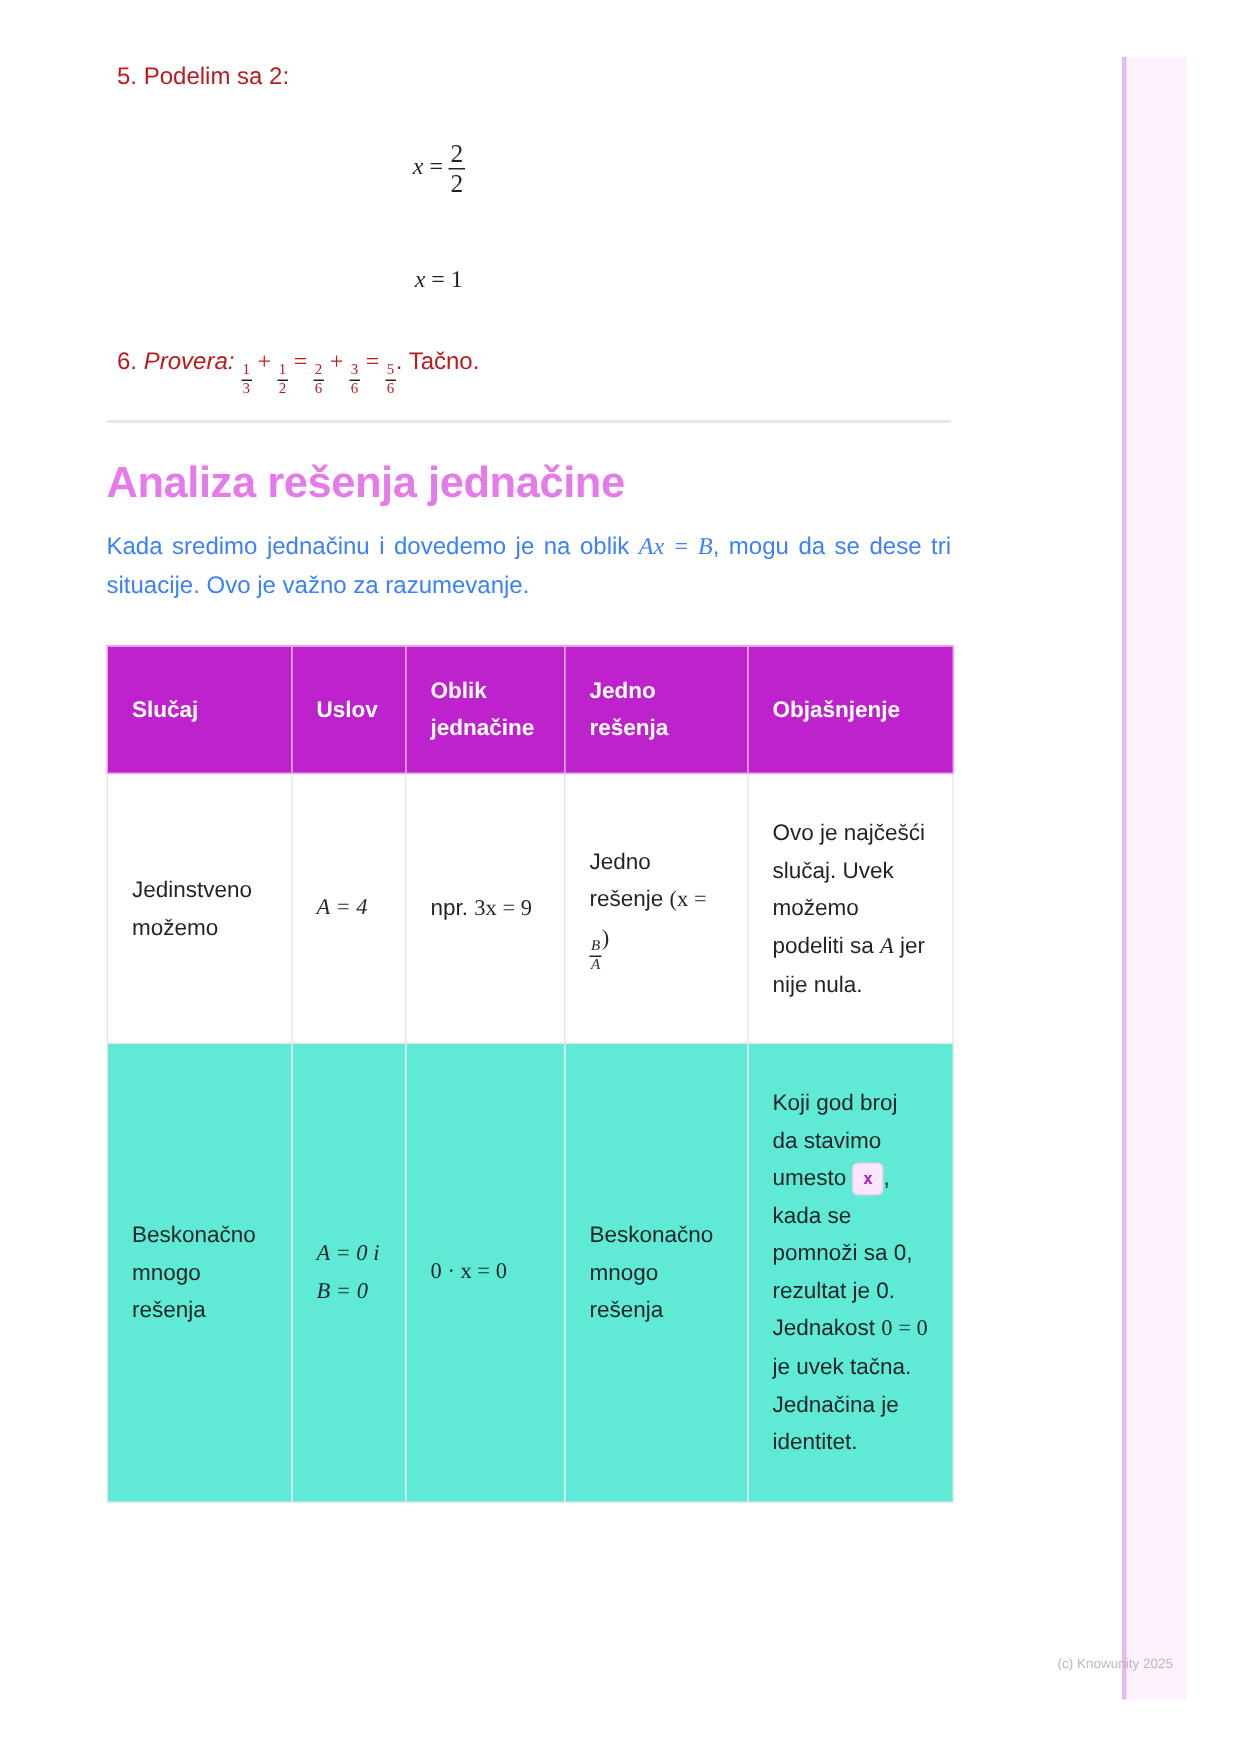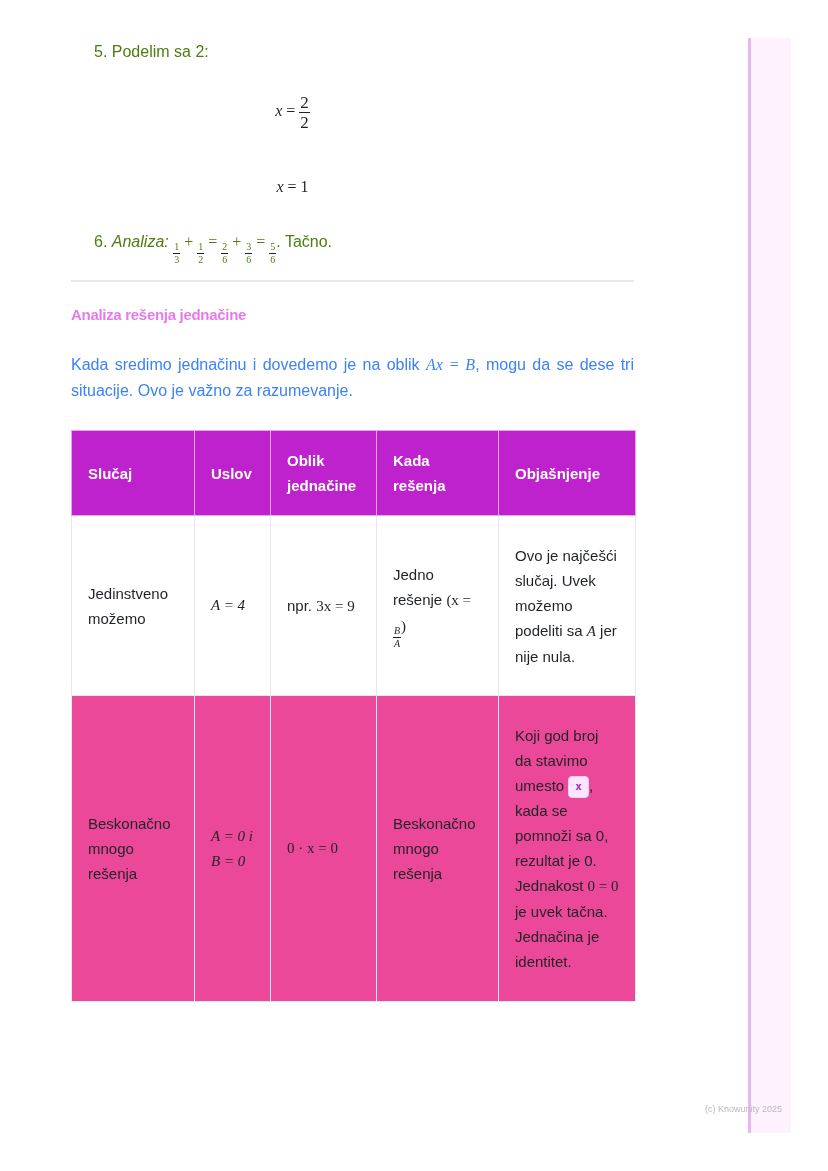--- a/index.html
+++ b/index.html
@@ -1,46 +1,46 @@
 <!DOCTYPE html>
 <html><head>
   <meta charset="utf-8">
   <style>
     html, body { margin: 0; padding: 0; }
     body {
       width: 828px; height: 1171px; position: relative; overflow: hidden;
       background: #ffffff; color: #1f2328;
       font-family: "Liberation Sans", "DejaVu Sans", sans-serif;
     }
-    .step { position: absolute; left: 7px; font-size: 16px; color: #4d7c0f; line-height: 20px; margin-left: 16px; }
+    .step { position: absolute; left: 7px; font-size: 16px; color: #b91c1c; line-height: 20px; }
     .math { font-family: "Liberation Serif", "DejaVu Serif", serif; }
     .math i { font-style: italic; }
     .display { position: absolute; left: 0; width: 585px; text-align: center; font-size: 16px; }
     .frac { display: inline-flex; flex-direction: column; align-items: center; vertical-align: middle; line-height: 1; }
     .frac .num { border-bottom: 1px solid #222; padding: 0 1px 1px; }
     .frac .den { padding-top: 1px; }
     .frac.big { font-size: 17px; }
     .frac.small { font-size: 10px; vertical-align: -3px; }
     .frac.small .num { border-bottom-width: 0.8px; }
     .divider { position: absolute; left: 71px; top: 280px; width: 563px; height: 2px; background: #e8e8ec; }
-    .heading { position: absolute; left: 71px; top: 306px; font-size: 15px; font-weight: bold; color: #e57bea; letter-spacing: -0.3px; text-align: right; }
+    .heading { position: absolute; left: 71px; top: 306px; font-size: 29px; font-weight: bold; color: #e57bea; letter-spacing: -0.3px; text-align: right; }
     .para { position: absolute; left: 71px; top: 352px; width: 563px; font-size: 16px; line-height: 26px; text-align: justify; color: #3b82f6; }
 
     table.cases {
       position: absolute; left: 71px; top: 430px; width: 564px;
       border-collapse: collapse; font-size: 15px; line-height: 25px; table-layout: fixed;
     }
     table.cases th {
       background: #be22cc; color: #ffffff; font-weight: bold; text-align: left;
       padding: 0 16px; height: 84px; border: 1.5px solid #e9a4ef; vertical-align: middle;
     }
     table.cases td {
       border: 1.5px solid #e6e8ec; padding: 14px 16px; vertical-align: middle; color: #1f2328;
     }
-    table.cases tr.r2 td { background: #ec4899; }
+    table.cases tr.r2 td { background: #5eead4; }
     table.cases tr.r3 td { vertical-align: top; padding-top: 16px; border-bottom: none; }
     .bold { font-weight: normal; }
     .chip {
       display: inline-block; background: #fbe7fc; border: 1px solid #f0cdf3; border-radius: 4px;
       color: #b022c0; font-family: "DejaVu Sans Mono", monospace; font-size: 11px; font-weight: bold;
       padding: 0 6px; line-height: 20px; vertical-align: middle;
     }
 
     .side-panel { position: absolute; left: 748px; top: 38px; width: 43px; height: 1095px; background: #fef2fe; }
     .side-border { position: absolute; left: 748px; top: 38px; width: 3px; height: 1095px; background: #e5b9ef; }
@@ -57,21 +57,21 @@
     <span class="num">2</span>
     <span class="den">2</span>
   </span>
 </div>
 
 <div class="display math" style="top:178px;">
   <i>x</i> <span>=</span> <span>1</span>
 </div>
 
 <div class="step" style="top:232px; left:78px;">
-  <span>6. </span><i>Analiza:</i>
+  <span>6. </span><i>Provera:</i>
   <span class="math">
     <span class="frac small">
         <span class="num">1</span>
         <span class="den">3</span>
       </span>
     <span>+</span>
     <span class="frac small">
         <span class="num">1</span>
         <span class="den">2</span>
       </span>
@@ -106,21 +106,21 @@
       <col style="width:76px">
       <col style="width:106px">
       <col style="width:122px">
       <col style="width:137px">
   </colgroup>
   <thead>
     <tr>
       <th>Slučaj</th>
       <th>Uslov</th>
       <th>Oblik jednačine</th>
-      <th>Kada rešenja</th>
+      <th>Jedno rešenja</th>
       <th>Objašnjenje</th>
     </tr>
   </thead>
   <tbody>
     <tr class="r1" style="height:180px;">
       <td class="bold">Jedinstveno možemo</td>
       <td class="math"><i>A = 4</i></td>
       <td><span>npr. </span><span class="math">3x = 9</span></td>
       <td>
         <span class="bold">Jedno rešenje</span>

